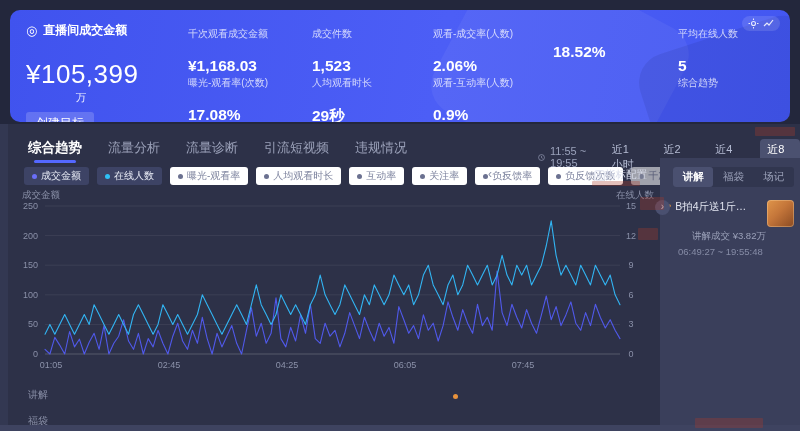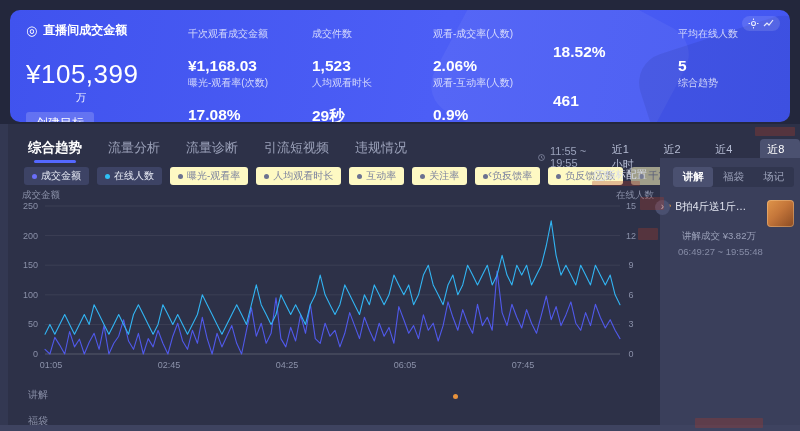--- a/index.html
+++ b/index.html
@@ -36,21 +36,21 @@
   .tab { font-size:13px; color:#9aa0b8; cursor:pointer; position:relative; padding-bottom:6px; }
   .tab.active { color:#fff; font-weight:bold; font-size:13.5px; }
   .tab.active::after { content:""; position:absolute; left:6px; right:6px; bottom:0; height:3px; background:#5468ff; border-radius:2px; }
   .range-group { position:absolute; left:538px; top:139px; display:flex; align-items:center; gap:12px; }
   .time-range { display:flex; align-items:center; gap:5px; font-size:11px; color:#9aa1ba; }
   .range-btn { font-size:11px; color:#b6bdd4; padding:3px 7px; border-radius:4px; cursor:pointer; }
   .range-btn.active { background:#4b5170; color:#fff; }
 
   
   .chips { position:absolute; left:24px; top:167px; display:flex; gap:8px; align-items:center; }
-  .chip { height:18px; display:flex; align-items:center; gap:4px; padding:0 8px; background:#fef9c3;
+  .chip { height:18px; display:flex; align-items:center; gap:4px; padding:0 8px; background:#ffffff;
     border-radius:3px; font-size:10px; color:#7e849f; cursor:pointer; white-space:nowrap; }
   .chip.active { background:#3d4365; color:#e8ebf5; }
   .chip.muted { opacity:0.55; }
   .chip-dot { width:5px; height:5px; border-radius:50%; background:#6b7190; }
   .chip.c-purple .chip-dot { background:#6a6ef8; }
   .chip.c-cyan .chip-dot { background:#2ec0f5; }
   .chip-arrows { position:absolute; left:488px; top:167px; display:flex; gap:10px; font-size:12px; color:#8a90a8; }
   .chip-arrows span { cursor:pointer; }
   .metric-config { position:absolute; left:594px; top:168px; display:flex; align-items:center; 
     font-size:10.5px; color:#d9ddeb; cursor:pointer; }
@@ -68,21 +68,21 @@
   .side-panel { position:absolute; left:660px; top:158px; width:140px; height:267px; background:#3a3f5b; }
   .panel-tabs { margin:9px 6px 0 13px; height:20px; background:#31364f; border-radius:3px; display:flex; }
   .ptab { flex:1; display:flex; align-items:center; justify-content:center; font-size:10.5px; color:#9aa0b8; cursor:pointer; border-radius:3px; }
   .ptab.active { background:#4a5070; color:#fff; font-weight:bold; }
   .panel-item { margin:13px 6px 0 8px; cursor:pointer; position:relative; }
   .pi-row { display:flex; align-items:flex-start; gap:4px; }
   .pi-bullet { color:#d9903f; font-size:9px; line-height:12px; }
   .pi-title { font-size:10.5px; color:#e2e5f0; width:78px; white-space:nowrap; overflow:hidden; text-overflow:ellipsis; }
   .pi-thumb { margin-left:auto; width:27px; height:27px; border-radius:4px;
     background:linear-gradient(135deg,#e0954a 0%,#c4763a 45%,#8a4a22 100%); box-shadow:inset 0 0 0 1px rgba(255,220,170,0.35); }
-  .pi-sub { margin:3px 0 0 14px; font-size:9.5px; color:#9aa0b8; }
+  .pi-sub { margin:3px 0 0 24px; font-size:9.5px; color:#9aa0b8; }
   .pi-time { margin:3px 0 0 10px; font-size:9.5px; color:#868ca6; }
   .collapse-btn { position:absolute; left:655px; top:200px; width:15px; height:15px; border-radius:50%;
     background:#4a5070; color:#cdd2e0; font-size:10px; line-height:14px; text-align:center; cursor:pointer; }
 
   
   .ann { position:absolute; background:rgba(170,58,42,0.32); border-radius:1px; }
   .ann1 { left:640px; top:197px; width:24px; height:13px; }
   .ann2 { left:638px; top:228px; width:20px; height:12px; }
   .ann3 { left:755px; top:127px; width:40px; height:9px; }
   .ann4 { left:592px; top:181px; width:48px; height:5px; }
@@ -136,21 +136,20 @@
         </div>
       <div>
           <div class="mlabel">人均观看时长</div>
           <div class="mvalue">29秒</div>
         </div>
       <div>
           <div class="mlabel">观看-互动率(人数)</div>
           <div class="mvalue">0.9%</div>
         </div>
       <div>
-          <div class="mvalue">461</div>
         </div>
       <div>
           <div class="mlabel">综合趋势</div>
         </div>
     </div>
 
     <div class="card-icons">
       <span>
           <svg width="11" height="11" viewBox="0 0 11 11">
             <circle cx="5.5" cy="5.5" r="2" fill="none" stroke="rgba(255,255,255,0.85)" stroke-width="1.1"></circle>

